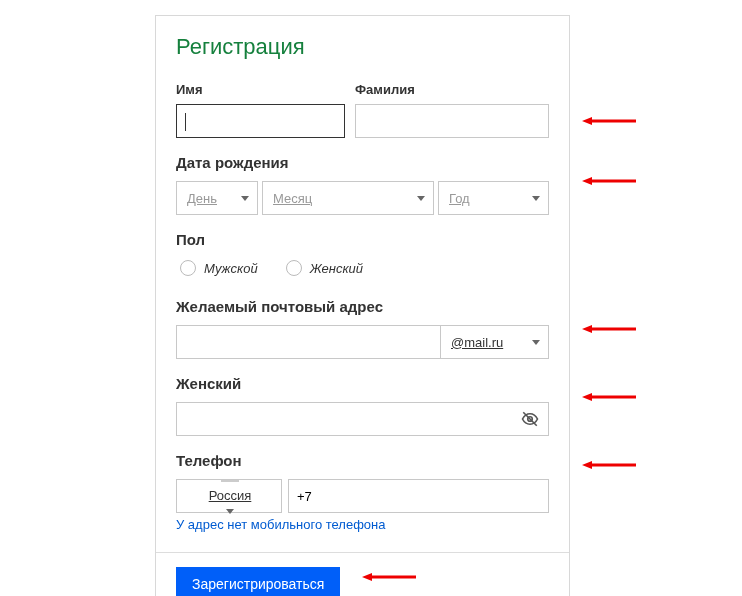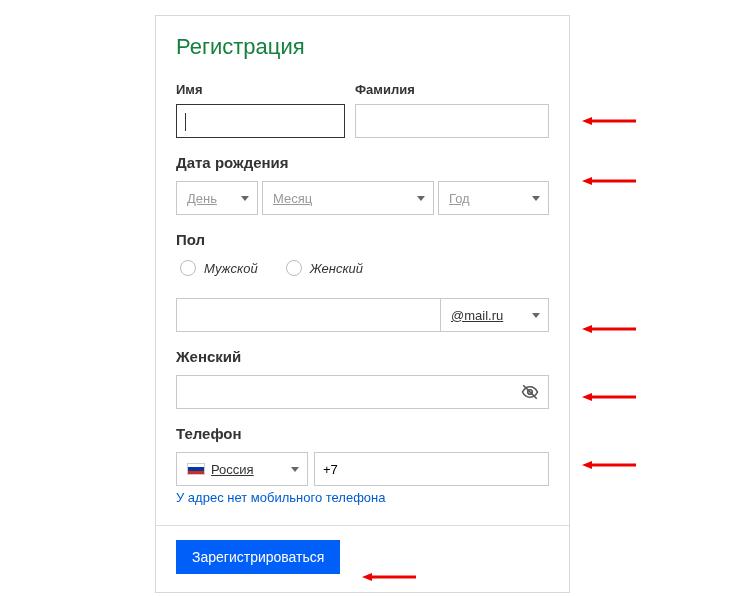--- a/index.html
+++ b/index.html
@@ -72,25 +72,26 @@
     .password-wrap { position: relative; }
     .eye-icon {
       position: absolute;
       right: 10px; top: 50%;
       transform: translateY(-50%);
       width: 18px; height: 18px;
       display: flex; align-items: center; justify-content: center;
     }
     .phone-row { display: flex; gap: 6px; }
     .country-select {
-      width: 132px;
+      width: 106px;
       display: flex;
       align-items: center;
       gap: 6px;
       color: #333;
+      flex-direction: column;
     }
     .flag {
       width: 18px; height: 12px;
       display: inline-block;
     }
     .flag-ru {
       background: linear-gradient(to bottom, #fff 0 33.3%, #0039A6 33.3% 66.6%, #D52B1E 66.6% 100%);
       border: 1px solid #ccc;
     }
     .hint { font-size: 12px; color: #999; margin-top: 6px; }
@@ -158,20 +159,21 @@
           <span>Мужской</span>
         </div>
         <div class="radio-item">
           <span class="radio-circle"></span>
           <span>Женский</span>
         </div>
       </div>
     </div>
 
     <div class="field-block">
+      <div class="section-label">Желаемый почтовый адрес</div>
       <div class="email-row">
         <input class="input email-input" style="">
         <div class="select email-domain">
           <span>@mail.ru</span>
           <span class="caret"></span>
         </div>
       </div>
     </div>
 
     <div class="field-block">

